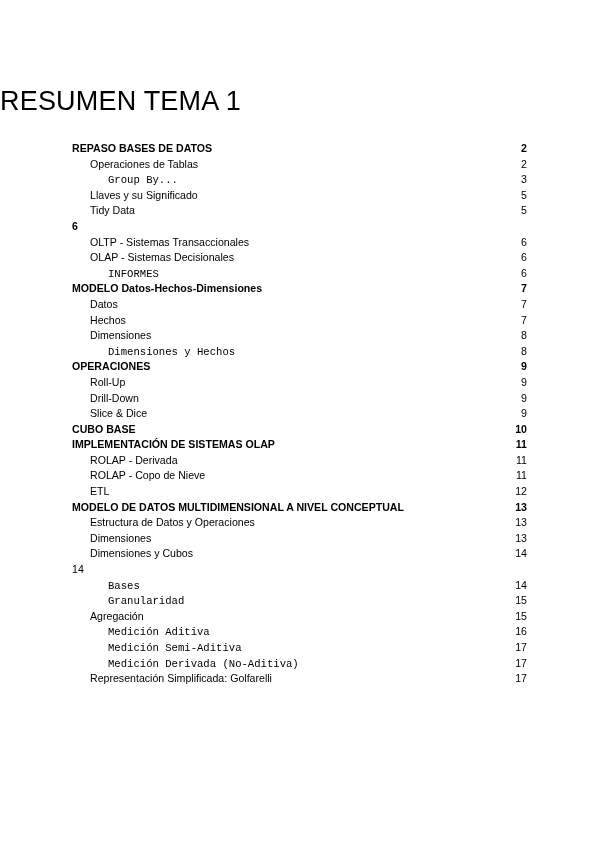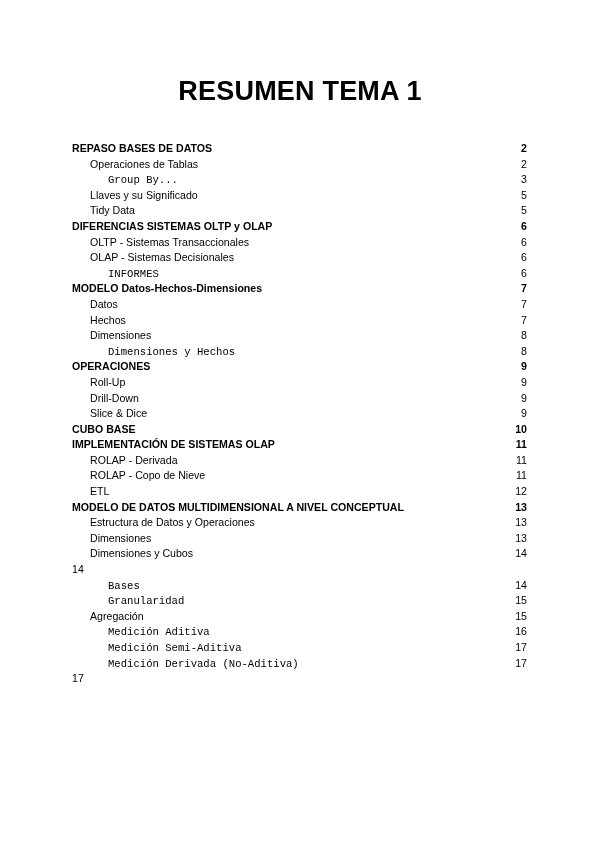--- a/index.html
+++ b/index.html
@@ -1,19 +1,19 @@
 <!DOCTYPE html>
 <html><head>
   <meta charset="utf-8">
   <style>
     html, body { margin: 0; padding: 0; background: #ffffff; }
     body { width: 600px; height: 848px; position: relative; overflow: hidden;
       font-family: "Liberation Sans", "DejaVu Sans", sans-serif; color: #000; }
-    .title { position: absolute; left: 0; width: 600px; top: 58px; text-align: center;
-      font-size: 27px; font-weight: bold; letter-spacing: 0.2px; }
+    .title { position: absolute; left: 0; width: 600px; top: 68px; 
+      font-size: 27px; font-weight: normal; letter-spacing: 0.2px; }
     .toc { position: absolute; left: 72px; top: 141px; width: 455px; }
     .row { display: flex; justify-content: space-between; align-items: baseline;
       height: 15.6px; line-height: 15.6px; font-size: 10.6px; }
     .row .label { white-space: nowrap; }
     .row .page { text-align: right; }
     .row.l0 { font-weight: bold; }
     .row.l1 .label { padding-left: 18px; text-align: right; }
     .row.l2 .label { padding-left: 36px; font-family: Liberation Mono, monospace; }
   </style>
 </head>
@@ -36,21 +36,20 @@
     </div>
     <div class="row l1">
       <span class="label">Llaves y su Significado</span>
       <span class="page">5</span>
     </div>
     <div class="row l1">
       <span class="label">Tidy Data</span>
       <span class="page">5</span>
     </div>
     <div class="row l0">
-      <span class="label">DIFERENCIAS SISTEMAS OLTP y OLAP</span>
       <span class="page">6</span>
     </div>
     <div class="row l1">
       <span class="label">OLTP - Sistemas Transaccionales</span>
       <span class="page">6</span>
     </div>
     <div class="row l1">
       <span class="label">OLAP - Sistemas Decisionales</span>
       <span class="page">6</span>
     </div>
@@ -151,15 +150,16 @@
     </div>
     <div class="row l2">
       <span class="label">Medición Semi-Aditiva</span>
       <span class="page">17</span>
     </div>
     <div class="row l2">
       <span class="label">Medición Derivada (No-Aditiva)</span>
       <span class="page">17</span>
     </div>
     <div class="row l1">
+      <span class="label">Representación Simplificada: Golfarelli</span>
       <span class="page">17</span>
     </div>
   </div>
 
 </body></html>

